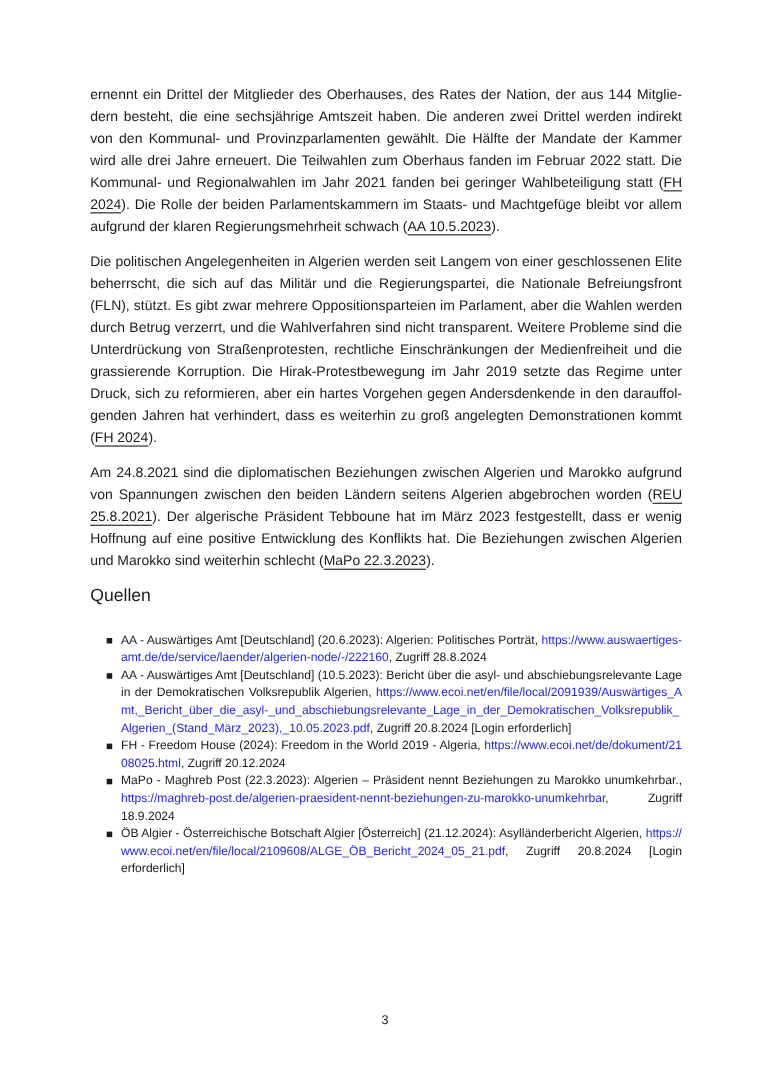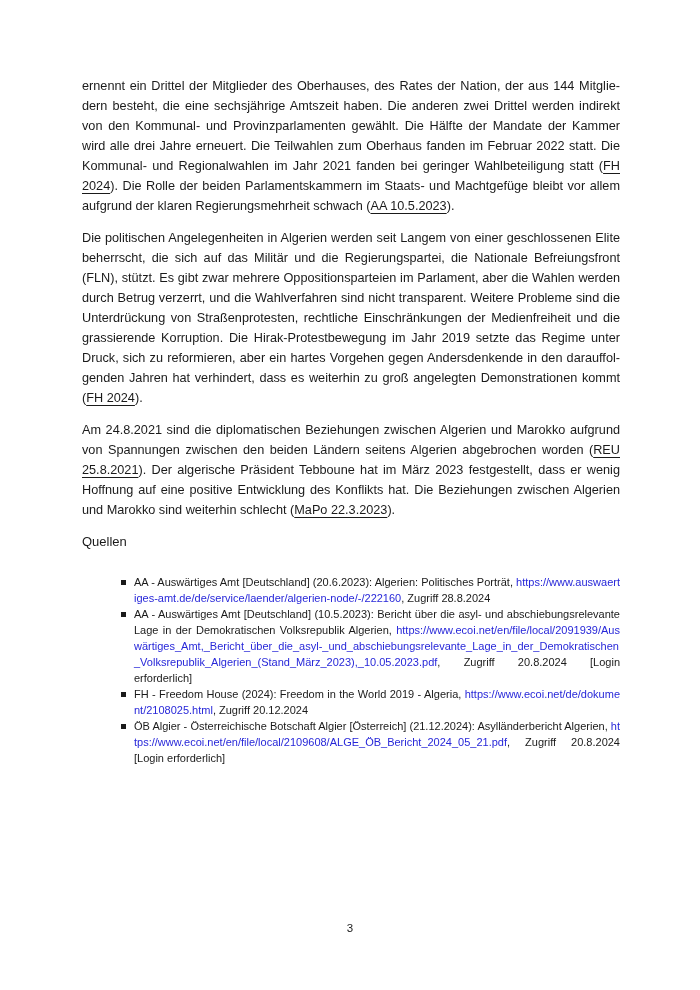--- a/index.html
+++ b/index.html
@@ -37,37 +37,36 @@
     cursor:pointer;
   }
   a.url{
     color:var(--link);
     text-decoration:none;
     overflow-wrap:anywhere;
     word-break:break-all;
     cursor:pointer;
   }
   .sources-heading{
-    font-size:13px;
+    font-size:16px;
     line-height:20px;
     margin-top:2px;
     color:var(--text);
   }
   ul.sources{
     list-style:none;
     margin:22px 0 0 0;
     padding:0 0 0 28px;
   }
   ul.sources li{
     position:relative;
     font-size:11px;
     line-height:16px;
     text-align:justify;
     color:var(--text);
-    margin-left:24px;
   }
   ul.sources li .bullet{
     position:absolute;
     left:-13px;
     top:5.5px;
     width:5px;height:5px;
     background:var(--text);
     display:inline-block;
   }
   .pageno{
@@ -86,17 +85,18 @@
     <div id="paragraphs">
         <p><span>ernennt ein Drittel der Mitglieder des Oberhauses, des Rates der Nation, der aus 144 Mitglie­dern besteht, die eine sechsjährige Amtszeit haben. Die anderen zwei Drittel werden indirekt von den Kommunal- und Provinzparlamenten gewählt. Die Hälfte der Mandate der Kammer wird alle drei Jahre erneuert. Die Teilwahlen zum Oberhaus fanden im Februar 2022 statt. Die Kommunal- und Regionalwahlen im Jahr 2021 fanden bei geringer Wahlbeteiligung statt (</span><a class="cite" href="#">FH 2024</a><span>). Die Rolle der beiden Parlamentskammern im Staats- und Machtgefüge bleibt vor allem aufgrund der klaren Regierungsmehrheit schwach (</span><a class="cite" href="#">AA 10.5.2023</a><span>).</span></p>
         <p><span>Die politischen Angelegenheiten in Algerien werden seit Langem von einer geschlossenen Elite beherrscht, die sich auf das Militär und die Regierungspartei, die Nationale Befreiungsfront (FLN), stützt. Es gibt zwar mehrere Oppositionsparteien im Parlament, aber die Wahlen werden durch Betrug verzerrt, und die Wahlverfahren sind nicht transparent. Weitere Probleme sind die Unterdrückung von Straßenprotesten, rechtliche Einschränkungen der Medienfreiheit und die grassierende Korruption. Die Hirak-Protestbewegung im Jahr 2019 setzte das Regime unter Druck, sich zu reformieren, aber ein hartes Vorgehen gegen Andersdenkende in den darauffol­genden Jahren hat verhindert, dass es weiterhin zu groß angelegten Demonstrationen kommt (</span><a class="cite" href="#">FH 2024</a><span>).</span></p>
         <p><span>Am 24.8.2021 sind die diplomatischen Beziehungen zwischen Algerien und Marokko aufgrund von Spannungen zwischen den beiden Ländern seitens Algerien abgebrochen worden (</span><a class="cite" href="#">REU 25.8.2021</a><span>). Der algerische Präsident Tebboune hat im März 2023 festgestellt, dass er wenig Hoffnung auf eine positive Entwicklung des Konflikts hat. Die Beziehungen zwischen Algerien und Marokko sind weiterhin schlecht (</span><a class="cite" href="#">MaPo 22.3.2023</a><span>).</span></p>
       </div>
     <div class="sources-heading">Quellen</div>
     <ul class="sources" id="sources">
         <li><span class="bullet"></span><span>AA - Auswärtiges Amt [Deutschland] (20.6.2023): Algerien: Politisches Porträt, </span><a class="url" href="#">https://www.auswaertiges-amt.de/de/service/laender/algerien-node/-/222160</a><span>, Zugriff 28.8.2024</span></li>
         <li><span class="bullet"></span><span>AA - Auswärtiges Amt [Deutschland] (10.5.2023): Bericht über die asyl- und abschiebungsrelevante Lage in der Demokratischen Volksrepublik Algerien, </span><a class="url" href="#">https://www.ecoi.net/en/file/local/2091939/Auswärtiges_Amt,_Bericht_über_die_asyl-_und_abschiebungsrelevante_Lage_in_der_Demokratischen_Volksrepublik_Algerien_(Stand_März_2023),_10.05.2023.pdf</a><span>, Zugriff 20.8.2024 [Login erforderlich]</span></li>
         <li><span class="bullet"></span><span>FH - Freedom House (2024): Freedom in the World 2019 - Algeria, </span><a class="url" href="#">https://www.ecoi.net/de/dokument/2108025.html</a><span>, Zugriff 20.12.2024</span></li>
+        <li><span class="bullet"></span><span>MaPo - Maghreb Post (22.3.2023): Algerien – Präsident nennt Beziehungen zu Marokko unumkehr­bar., </span><a class="url" href="#">https://maghreb-post.de/algerien-praesident-nennt-beziehungen-zu-marokko-unumkehrbar</a><span>, Zugriff 18.9.2024</span></li>
         <li><span class="bullet"></span><span>ÖB Algier - Österreichische Botschaft Algier [Österreich] (21.12.2024): Asylländerbericht Algerien, </span><a class="url" href="#">https://www.ecoi.net/en/file/local/2109608/ALGE_ÖB_Bericht_2024_05_21.pdf</a><span>, Zugriff 20.8.2024 [Login erforderlich]</span></li>
       </ul>
   </div>
   <div class="pageno">3</div>
 </div>
 
 </body></html>

